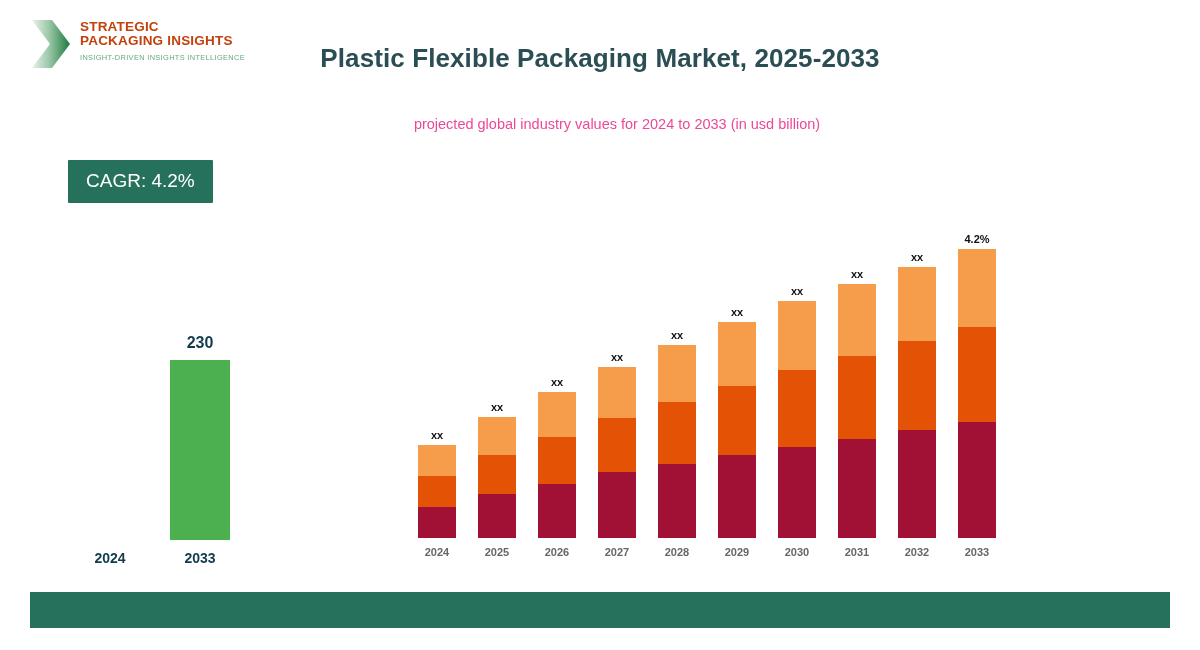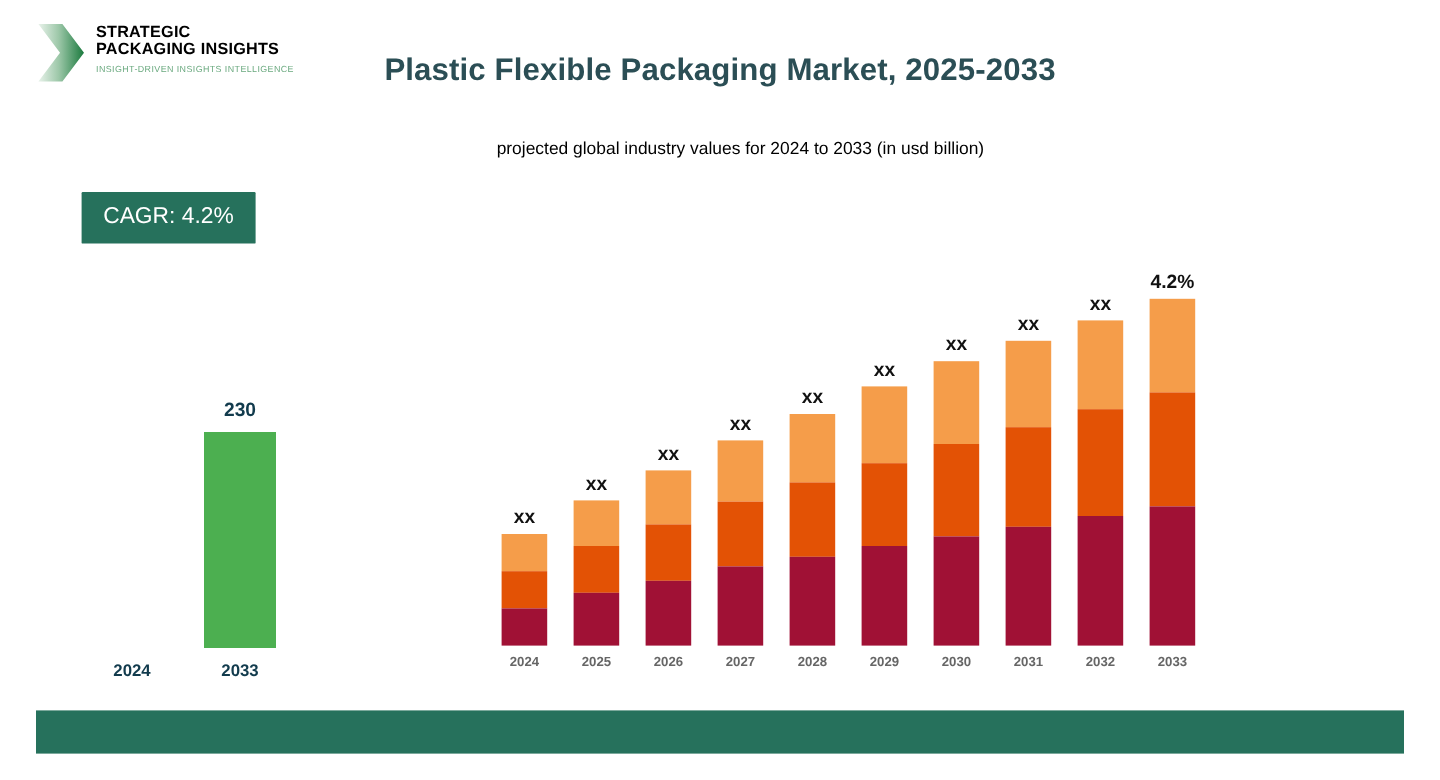--- a/index.html
+++ b/index.html
@@ -29,21 +29,21 @@
     flex: 0 0 auto;
     margin-right: 8px;
   }
   #logo-text {
     padding-top: 4px;
   }
   .logo-line {
     font-size: 13.5px;
     font-weight: bold;
     letter-spacing: 0.2px;
-    color: #000000;
+    color: #c2410c;
     line-height: 14px;
     white-space: nowrap;
   }
   #logo-tagline {
     font-size: 7.4px;
     letter-spacing: 0.35px;
     color: #6aa97f;
     margin-top: 5px;
     white-space: nowrap;
   }
@@ -60,21 +60,21 @@
     color: #2b4e55;
     letter-spacing: 0.1px;
   }
   #chart-subtitle {
     position: absolute;
     left: 0;
     right: 0;
     top: 116px;
     text-align: center;
     font-size: 14.5px;
-    color: #000000;
+    color: #ec4899;
     padding-left: 34px;
   }
 
   
   #cagr-badge {
     position: absolute;
     left: 68px;
     top: 160px;
     background: #26715c;
     color: #ffffff;
@@ -139,21 +139,21 @@
     width: 38px;
   }
   .stack-seg {
     width: 100%;
   }
   .stack-top-label {
     position: absolute;
     width: 54px;
     left: -8px;
     text-align: center;
-    font-size: 16px;
+    font-size: 11px;
     font-weight: bold;
     color: #111111;
   }
   .stack-year-label {
     position: absolute;
     bottom: 2px;
     width: 54px;
     left: -8px;
     text-align: center;
     font-size: 11px;

